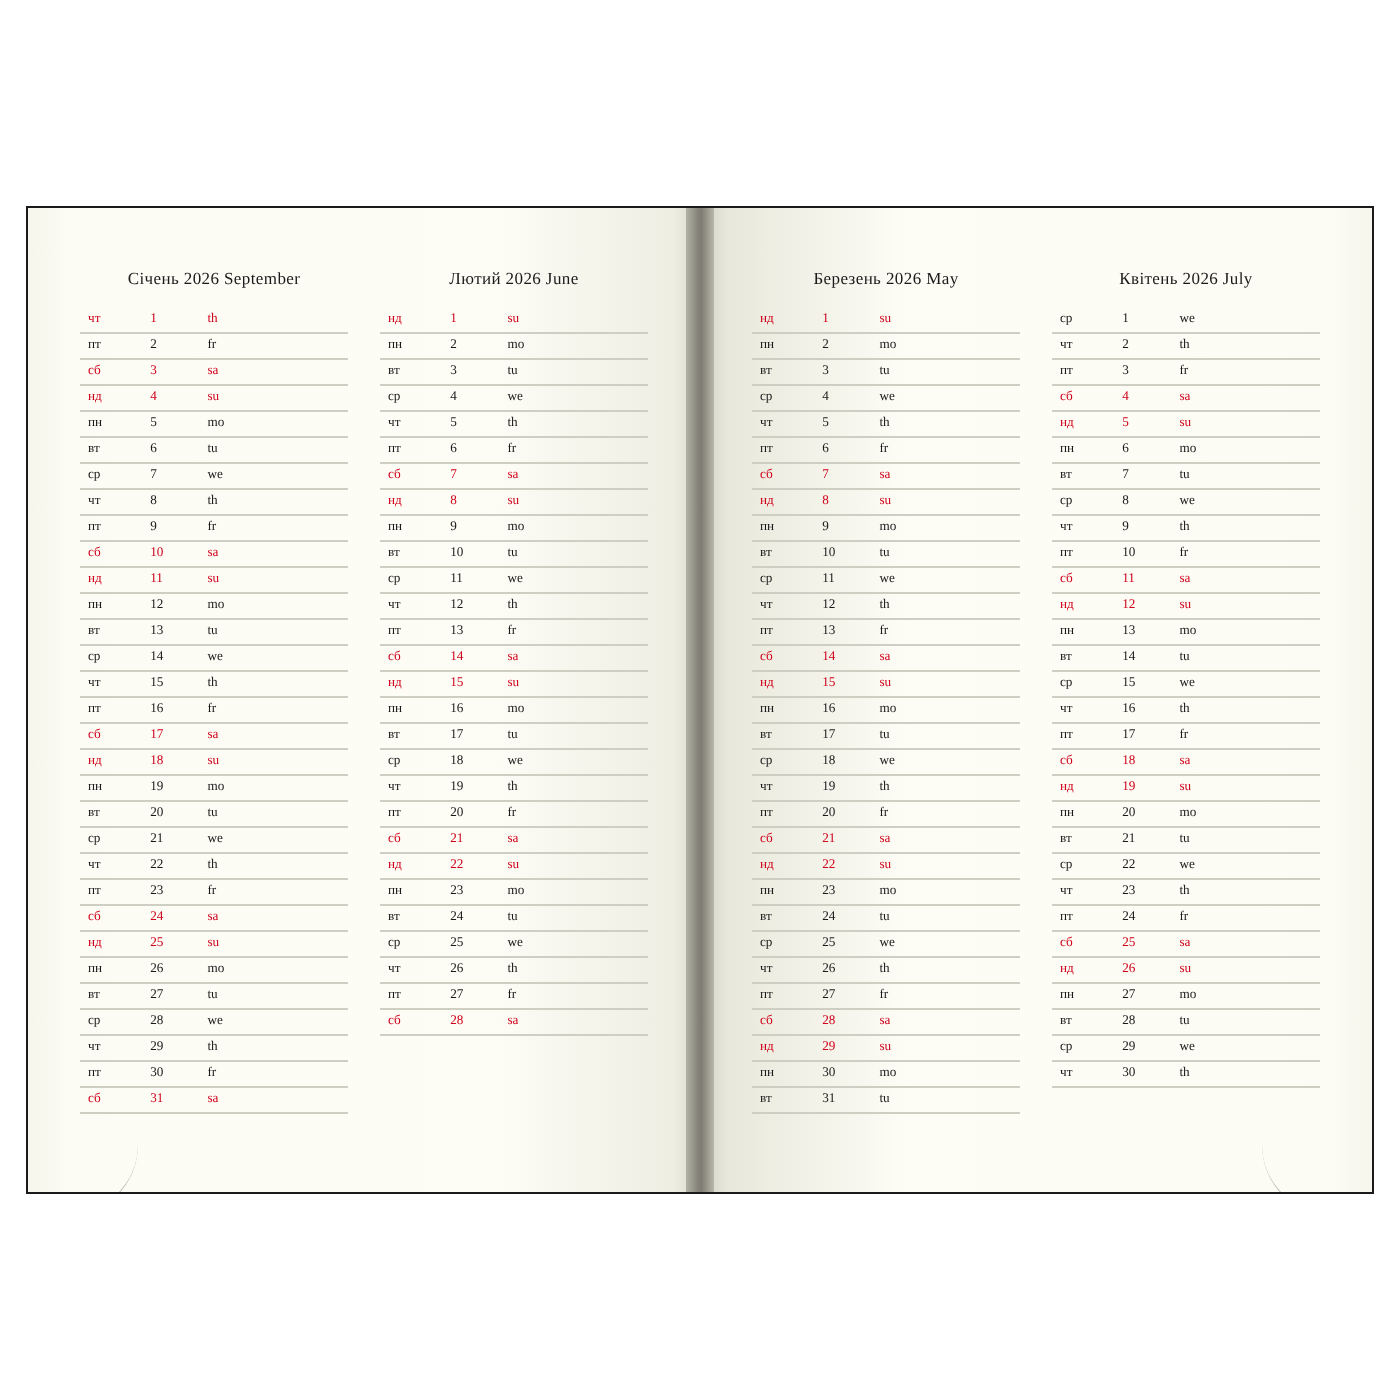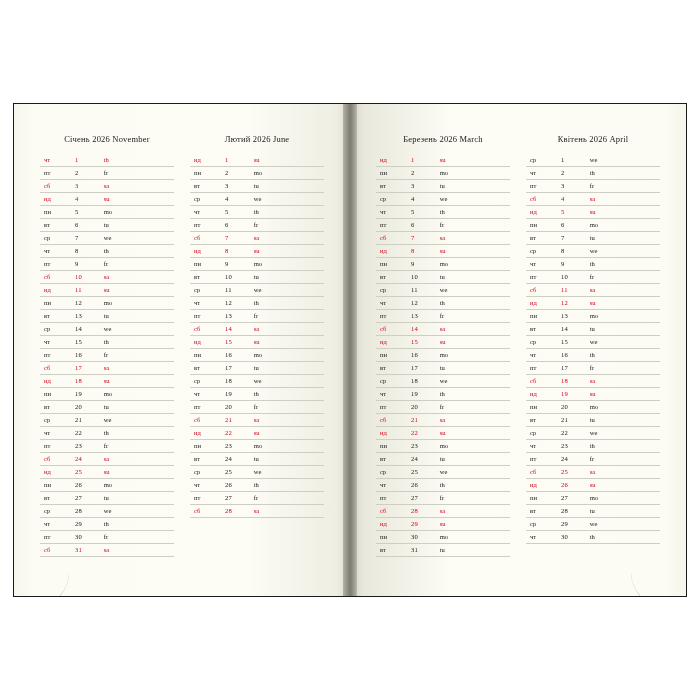--- a/index.html
+++ b/index.html
@@ -109,21 +109,21 @@
 </head>
 <body>
 
 <div class="page-wrap">
   <div class="spread">
 
     <div class="leaf left">
       <div class="curl bl"></div>
       <div class="columns">
         <div class="month-col">
-          <div class="month-title">Січень 2026 November</div>
+          <div class="month-title">Січень 2026 September</div>
           <table class="days">
               <tbody>
                 <tr class="holiday">
                   <td class="wd">чт</td>
                   <td class="num">1</td>
                   <td class="en">th</td>
                 </tr>
                 <tr>
                   <td class="wd">пт</td>
                   <td class="num">2</td>
@@ -424,21 +424,21 @@
               </tbody>
             </table>
         </div>
       </div>
     </div>
 
     <div class="leaf right">
       <div class="curl br"></div>
       <div class="columns">
         <div class="month-col">
-          <div class="month-title">Березень 2026 March</div>
+          <div class="month-title">Березень 2026 May</div>
           <table class="days">
               <tbody>
                 <tr class="holiday">
                   <td class="wd">нд</td>
                   <td class="num">1</td>
                   <td class="en">su</td>
                 </tr>
                 <tr>
                   <td class="wd">пн</td>
                   <td class="num">2</td>
@@ -586,21 +586,21 @@
                 </tr>
                 <tr>
                   <td class="wd">вт</td>
                   <td class="num">31</td>
                   <td class="en">tu</td>
                 </tr>
               </tbody>
             </table>
         </div>
         <div class="month-col">
-          <div class="month-title">Квітень 2026 April</div>
+          <div class="month-title">Квітень 2026 July</div>
           <table class="days">
               <tbody>
                 <tr>
                   <td class="wd">ср</td>
                   <td class="num">1</td>
                   <td class="en">we</td>
                 </tr>
                 <tr>
                   <td class="wd">чт</td>
                   <td class="num">2</td>

